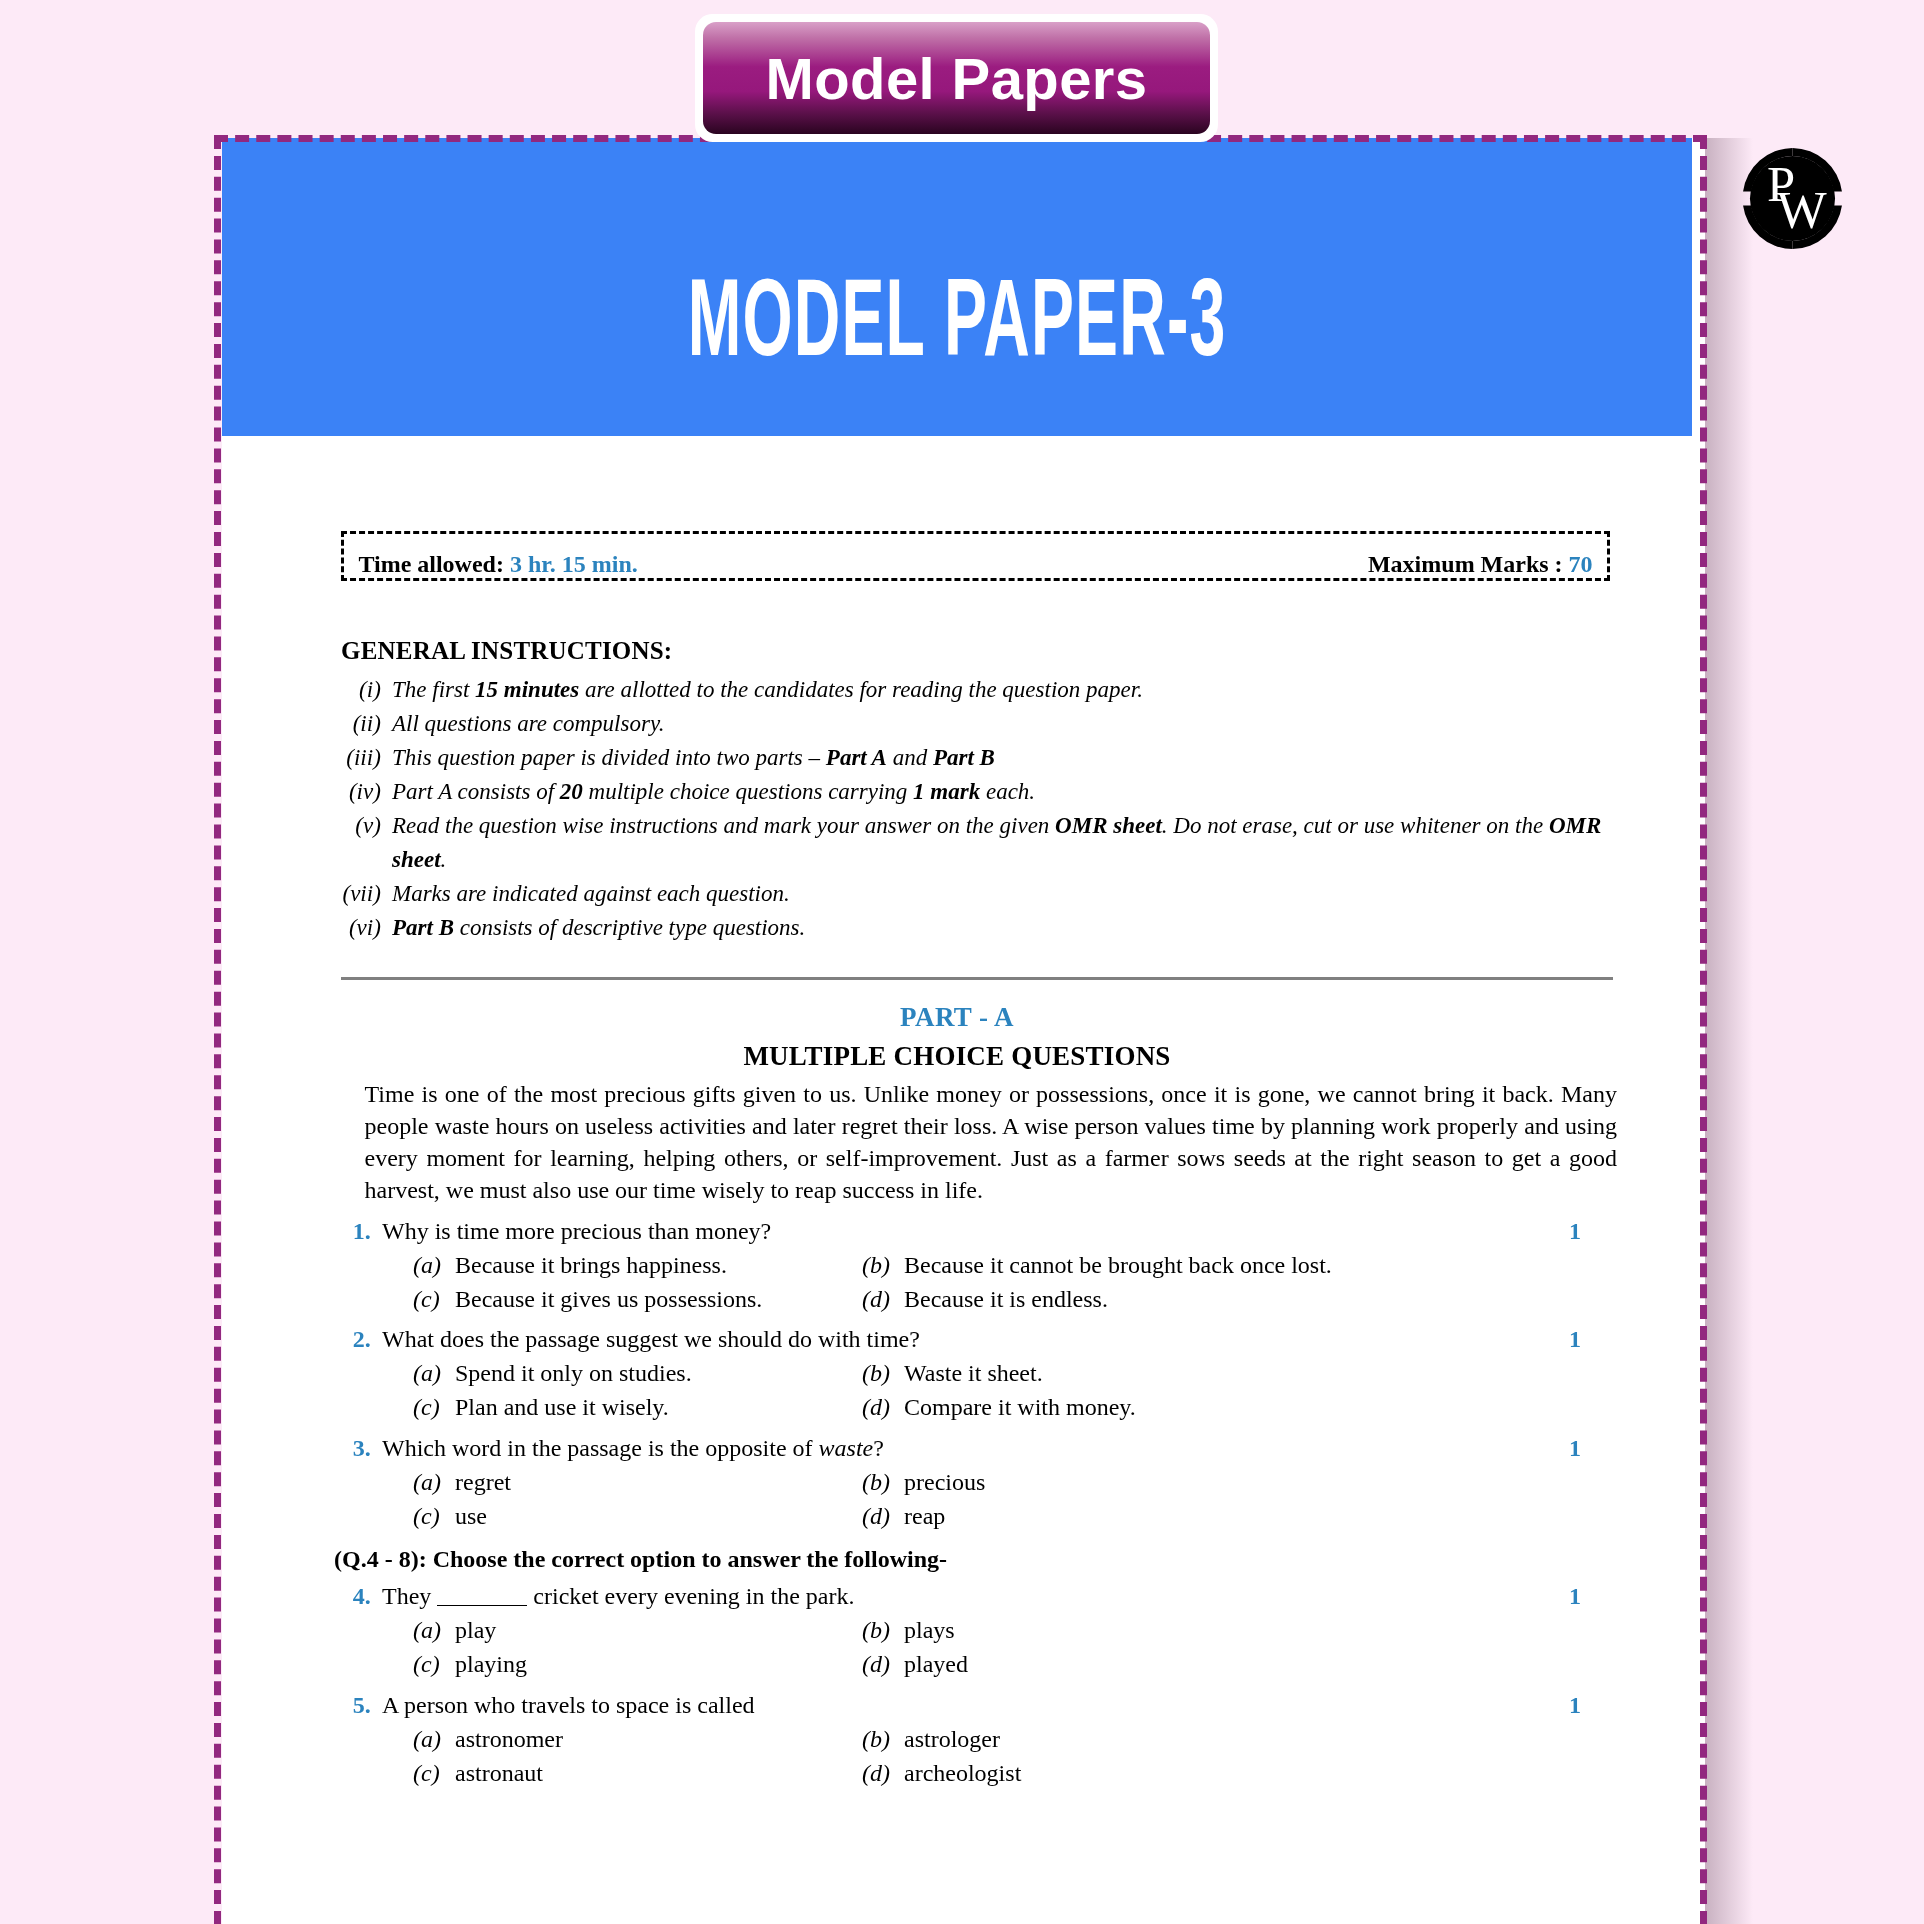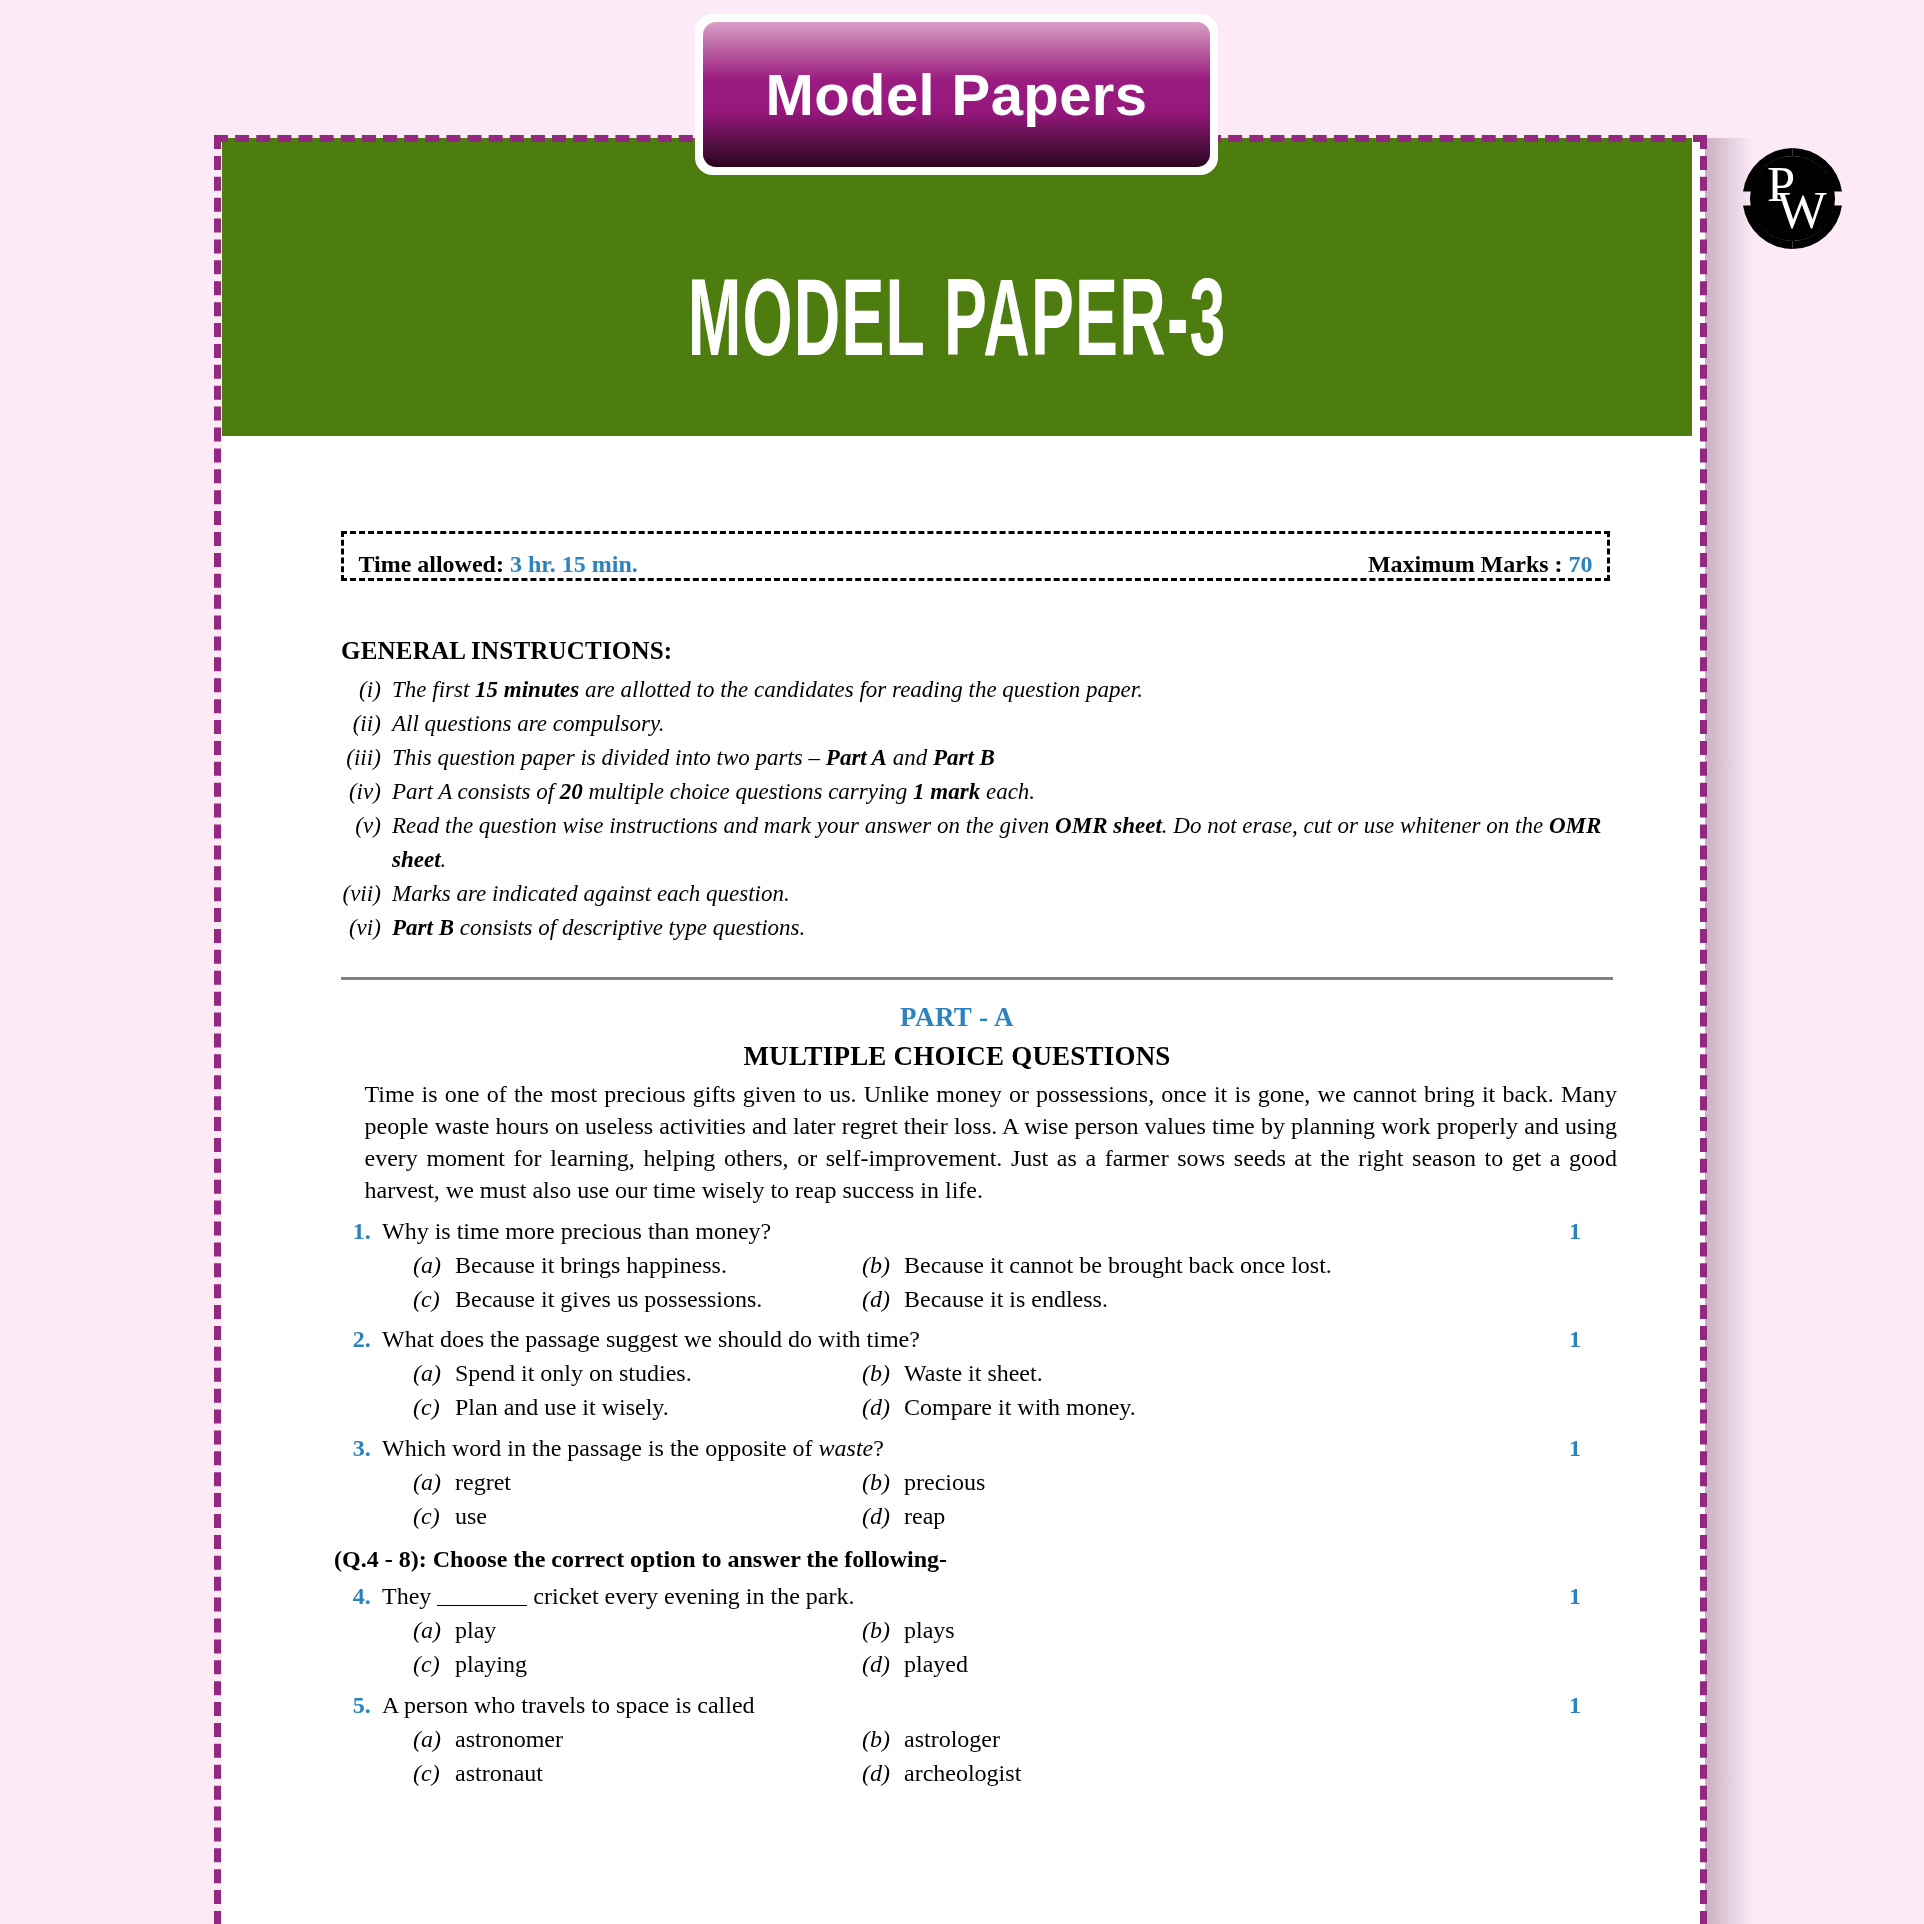--- a/index.html
+++ b/index.html
@@ -50,21 +50,21 @@
     z-index: 6;
   }
 
   
   .banner {
     position: absolute;
     left: 222px;
     top: 138px;
     width: 1470px;
     height: 298px;
-    background: #4d7c0f;
+    background: #3b82f6;
     display: flex;
     align-items: center;
     justify-content: center;
     z-index: 2;
   }
   .banner-title {
     color: #ffffff;
     font-family: "Liberation Sans", sans-serif;
     font-size: 87px;
     font-weight: bold;
@@ -74,21 +74,21 @@
     white-space: nowrap;
     padding-top: 47px;
   }
 
   
   .tab-wrap {
     position: absolute;
     left: 695px;
     top: 14.4px;
     width: 523px;
-    height: 161px;
+    height: 128px;
     background: #ffffff;
     border-radius: 17.6px;
     z-index: 8;
     padding: 8px;
   }
   .tab-inner {
     width: 100%;
     height: 100%;
     border-radius: 13px;
     background: linear-gradient(to bottom,

